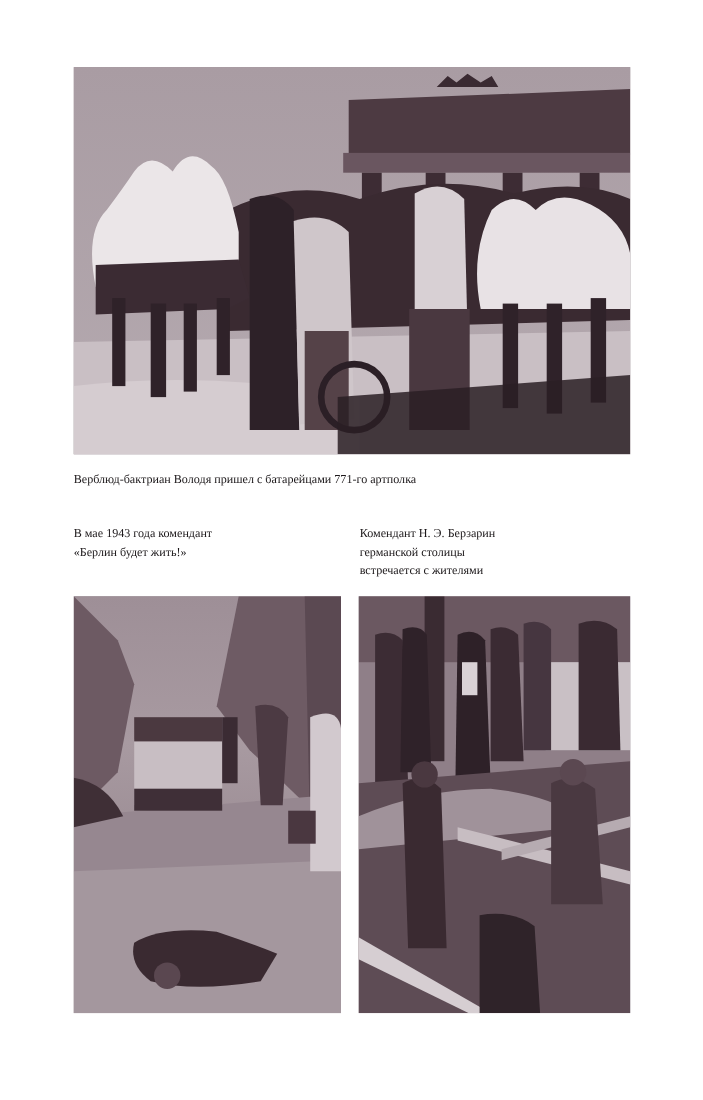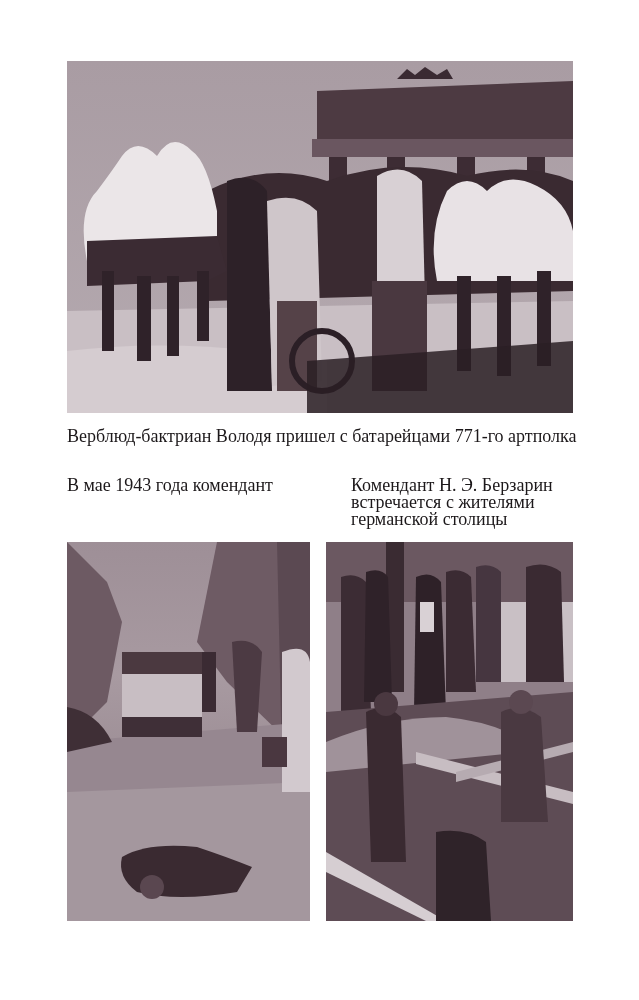--- a/index.html
+++ b/index.html
@@ -1,20 +1,20 @@
 <!DOCTYPE html>
 <html><head>
 <meta charset="utf-8">
 <style>
   html, body { margin:0; padding:0; background:#ffffff; }
   body { width:639px; height:1000px; position:relative; overflow:hidden;
          font-family:"Liberation Serif", "DejaVu Serif", serif; color:#1e1a1c; }
   .photo { position:absolute; overflow:hidden; background:#9a8c93; }
   .photo svg { display:block; width:100%; height:100%; }
-  .caption { position:absolute; font-size:18px; line-height:17px; color:#1c181a; white-space:nowrap; }
+  .caption { position:absolute; font-size:11px; line-height:17px; color:#1c181a; white-space:nowrap; }
   .caption .line { display:block; }
   .caption em { font-style:italic; }
 </style>
 </head>
 <body>
 
 <div class="photo" style="left:67px; top:61px; width:506px; height:352px;">
   <svg viewBox="0 0 506 352" preserveAspectRatio="none">
     <defs>
       <linearGradient id="skyA" x1="0" y1="0" x2="0" y2="1">
@@ -61,26 +61,27 @@
     <path d="M240,300 L506,280 L506,352 L240,352 Z" fill="#2a1f25" opacity="0.85"></path>
   </svg>
 </div>
 
 <div class="caption" style="left:67px; top:428px;">
   <span class="line">Верблюд-бактриан Володя пришел с батарейцами 771-го артполка</span>
 </div>
 
 <div class="caption" style="left:67px; top:477px;">
   <span class="line">В мае 1943 года комендант</span>
+  <span class="line">«Берлин будет жить!»</span>
 </div>
 
-<div class="caption" style="left:327px; top:477px;margin-left:24px;">
+<div class="caption" style="left:327px; top:477px;">
   <span class="line">Комендант Н. Э. Берзарин</span>
+  <span class="line">германской столицы</span>
   <span class="line">встречается с жителями</span>
-  <span class="line">германской столицы</span>
 </div>
 
 <div class="photo" style="left:67px; top:542px; width:243px; height:379px;">
   <svg viewBox="0 0 243 379" preserveAspectRatio="none">
     <defs>
       <linearGradient id="skyB" x1="0" y1="0" x2="0" y2="1">
         <stop offset="0" stop-color="#9e8f97"></stop>
         <stop offset="0.35" stop-color="#a89aa1"></stop>
         <stop offset="1" stop-color="#8a7a82"></stop>
       </linearGradient>

